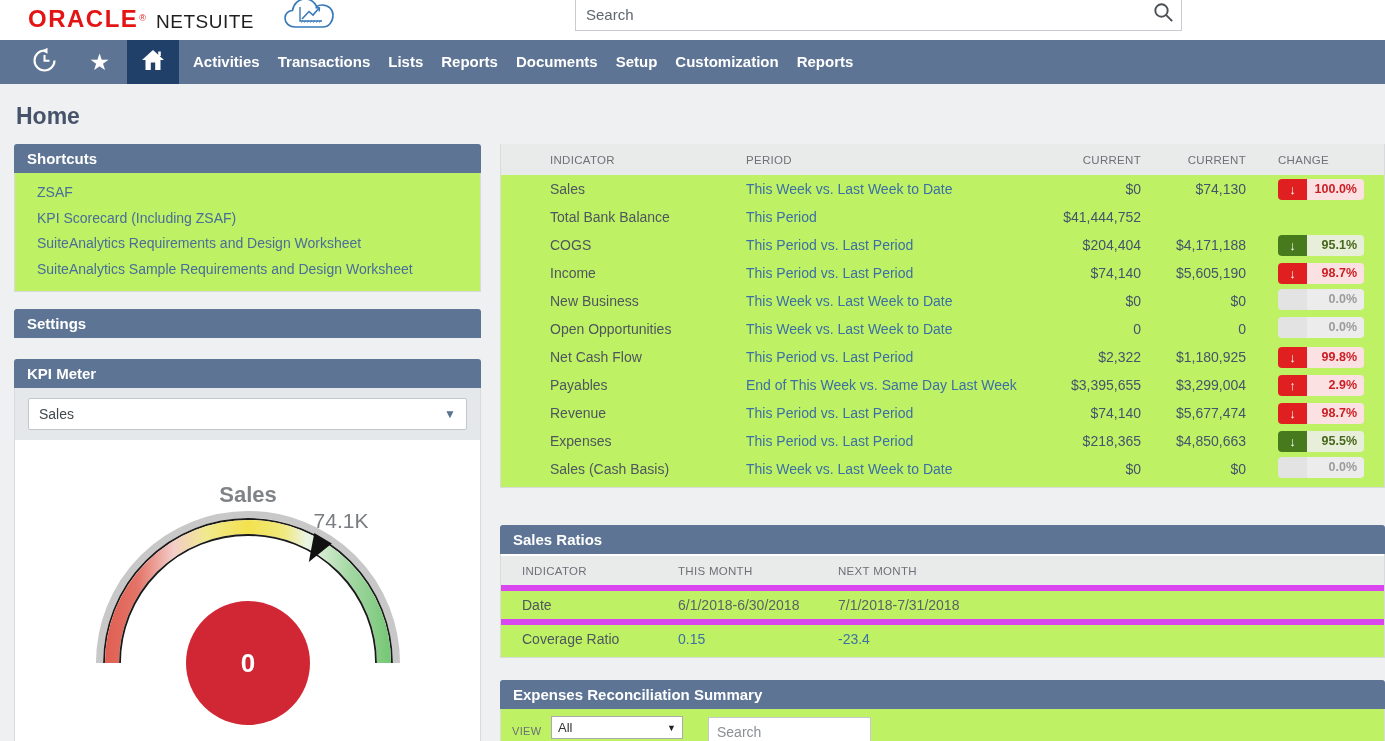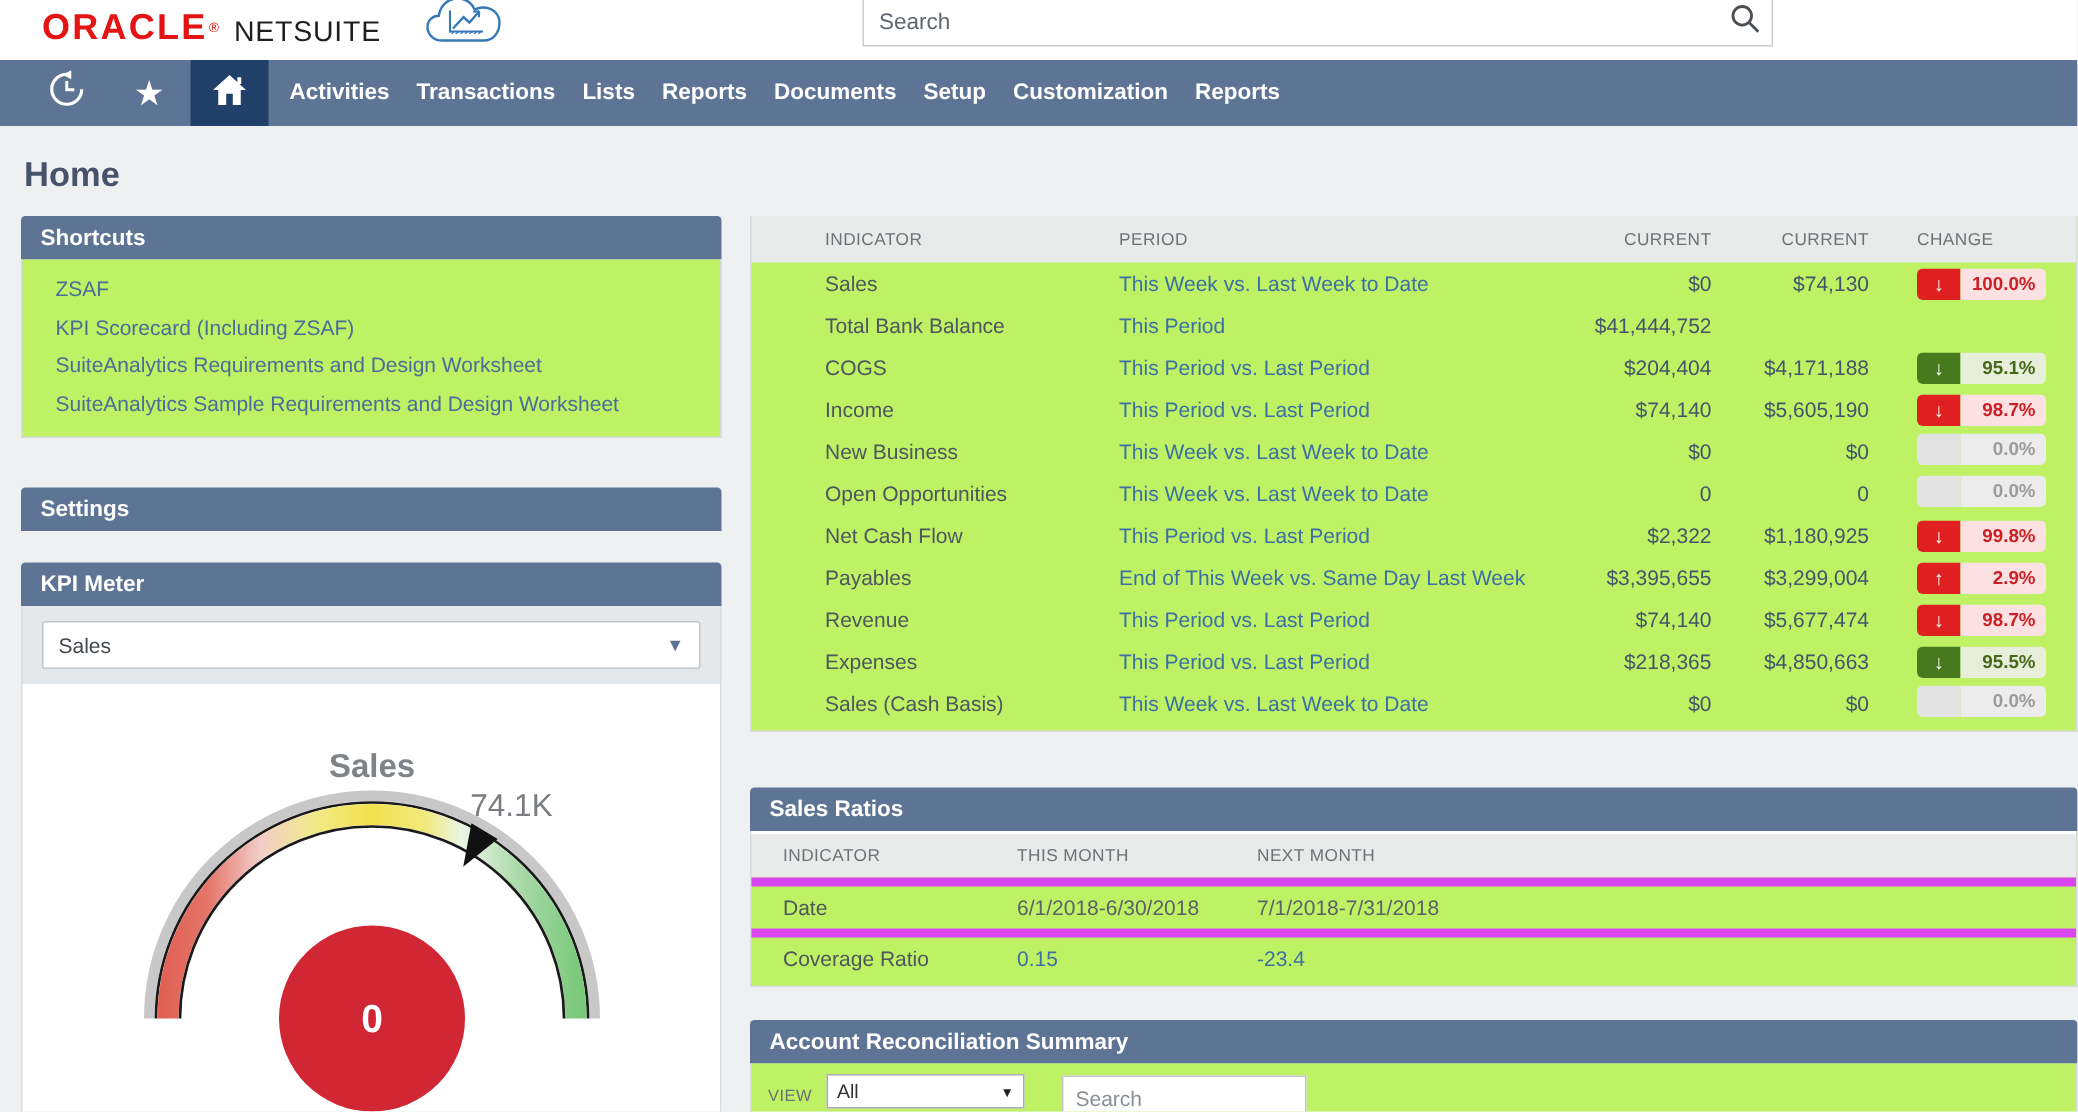--- a/index.html
+++ b/index.html
@@ -35,21 +35,21 @@
   .pagetitle{position:absolute;left:16px;top:103px;font-size:23px;font-weight:700;color:#46536b}
 
   .portlet-h{height:29px;background:#5d7494;color:#fff;font-size:15px;font-weight:700;
     line-height:29px;padding-left:13px;border-radius:3px 3px 0 0}
   .portlet-b{background:#bef264;border:1px solid #d8dadc;border-top:none;box-sizing:border-box}
 
   
   .leftcol{position:absolute;left:14px;top:144px;width:467px}
   .shortcuts-body{padding:7px 0 9px}
   .slink{display:block;padding-left:22px;line-height:25.5px;font-size:14px;color:#4a6d99;text-decoration:none;cursor:pointer}
-  .settings{margin-top:33px}
+  .settings{margin-top:17px}
   .kpimeter{margin-top:21px}
   .kpim-strip{background:#e4e8eb;border:1px solid #d8dadc;border-top:none;border-bottom:none;padding:10px 13px;box-sizing:border-box}
   .kpim-select{height:30px;background:#fff;border:1px solid #c2c7cc;border-radius:2px;display:flex;
     align-items:center;justify-content:space-between;padding:0 10px;font-size:14px;color:#43484d;cursor:pointer}
   .kpim-caret{color:#5a7191;font-size:12px}
   .gauge-area{background:#fff;border:1px solid #d8dadc;border-top:none;border-bottom:none;height:309px;overflow:hidden}
 
   
   .rightcol{position:absolute;left:500px;top:144px;width:885px}
   .krow,.khead{display:grid;grid-template-columns:245px 300px 95px 105px 1fr;align-items:center}
@@ -354,21 +354,21 @@
       </div>
       <div class="srow">
         <div class="s1">Coverage Ratio</div>
         <a class="svlink">0.15</a>
         <a class="svlink">-23.4</a>
       </div>
     </div>
   </div>
 
   <div class="ars">
-    <div class="portlet-h">Account Reconciliation Summary</div>
+    <div class="portlet-h">Expenses Reconciliation Summary</div>
     <div class="portlet-b ars-body">
       <span class="viewlbl">VIEW</span>
       <div class="viewsel">
         <span>All</span>
         <span class="caret">▼</span>
       </div>
       <input class="ars-search" type="text" placeholder="Search" style="">
     </div>
   </div>
 </div>

